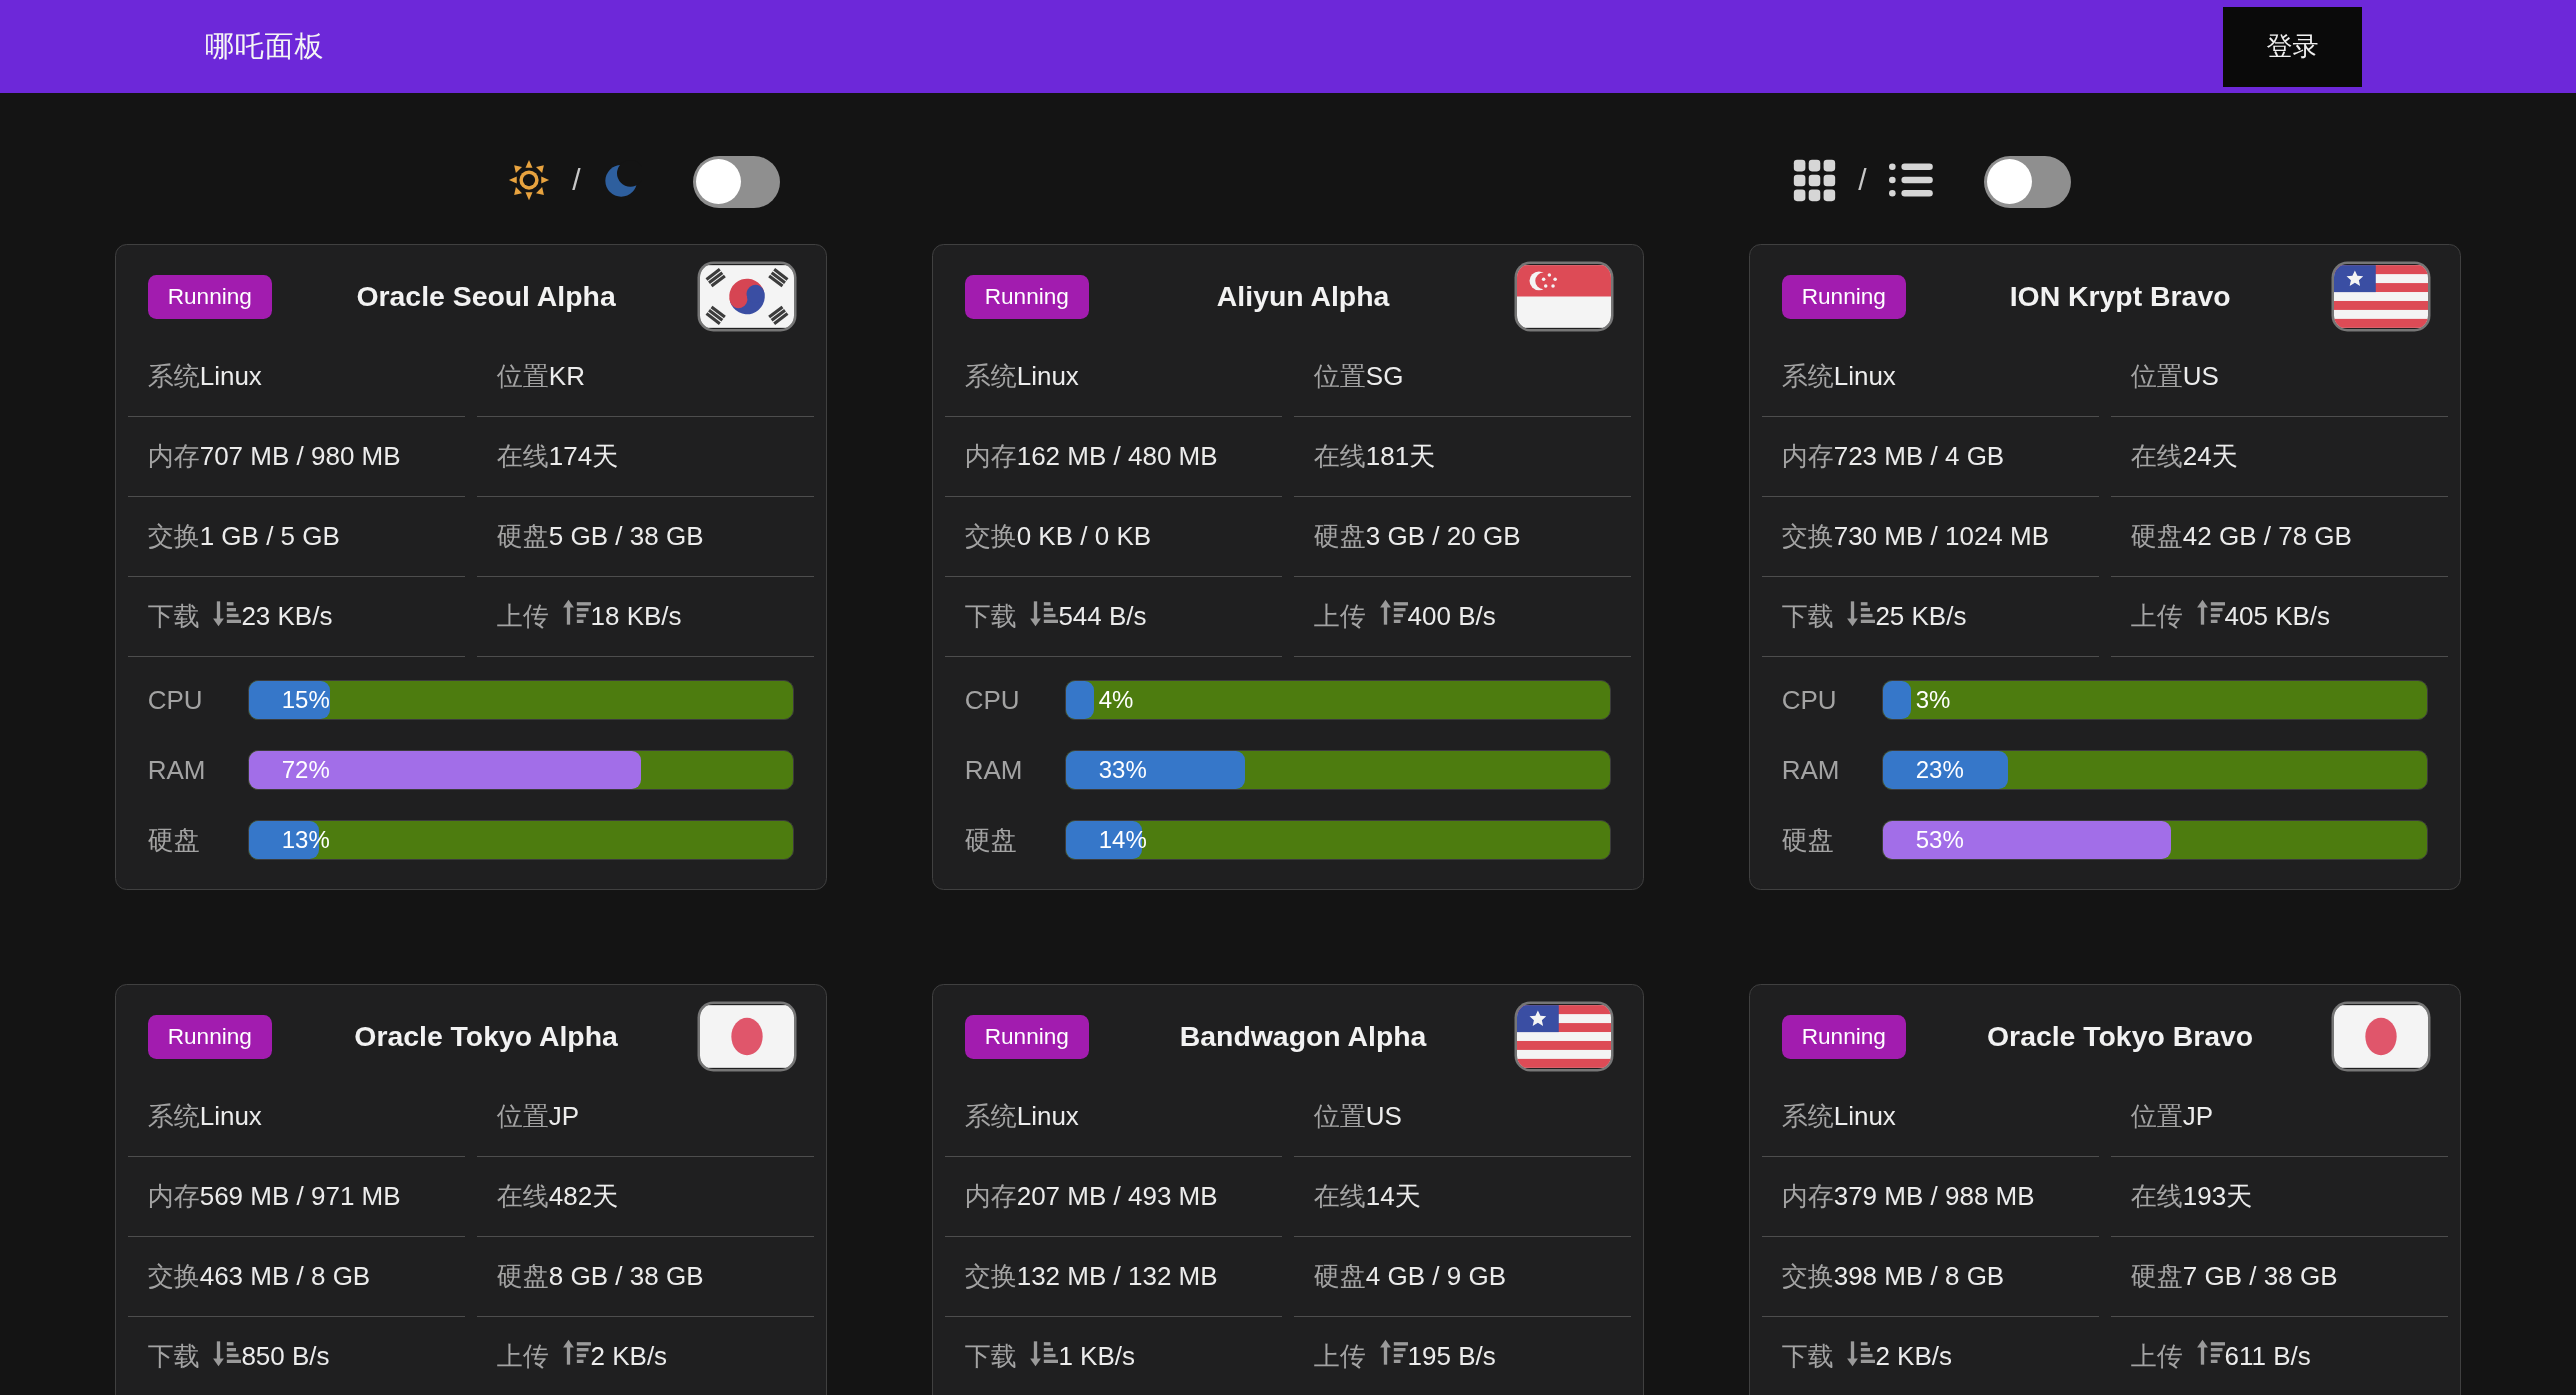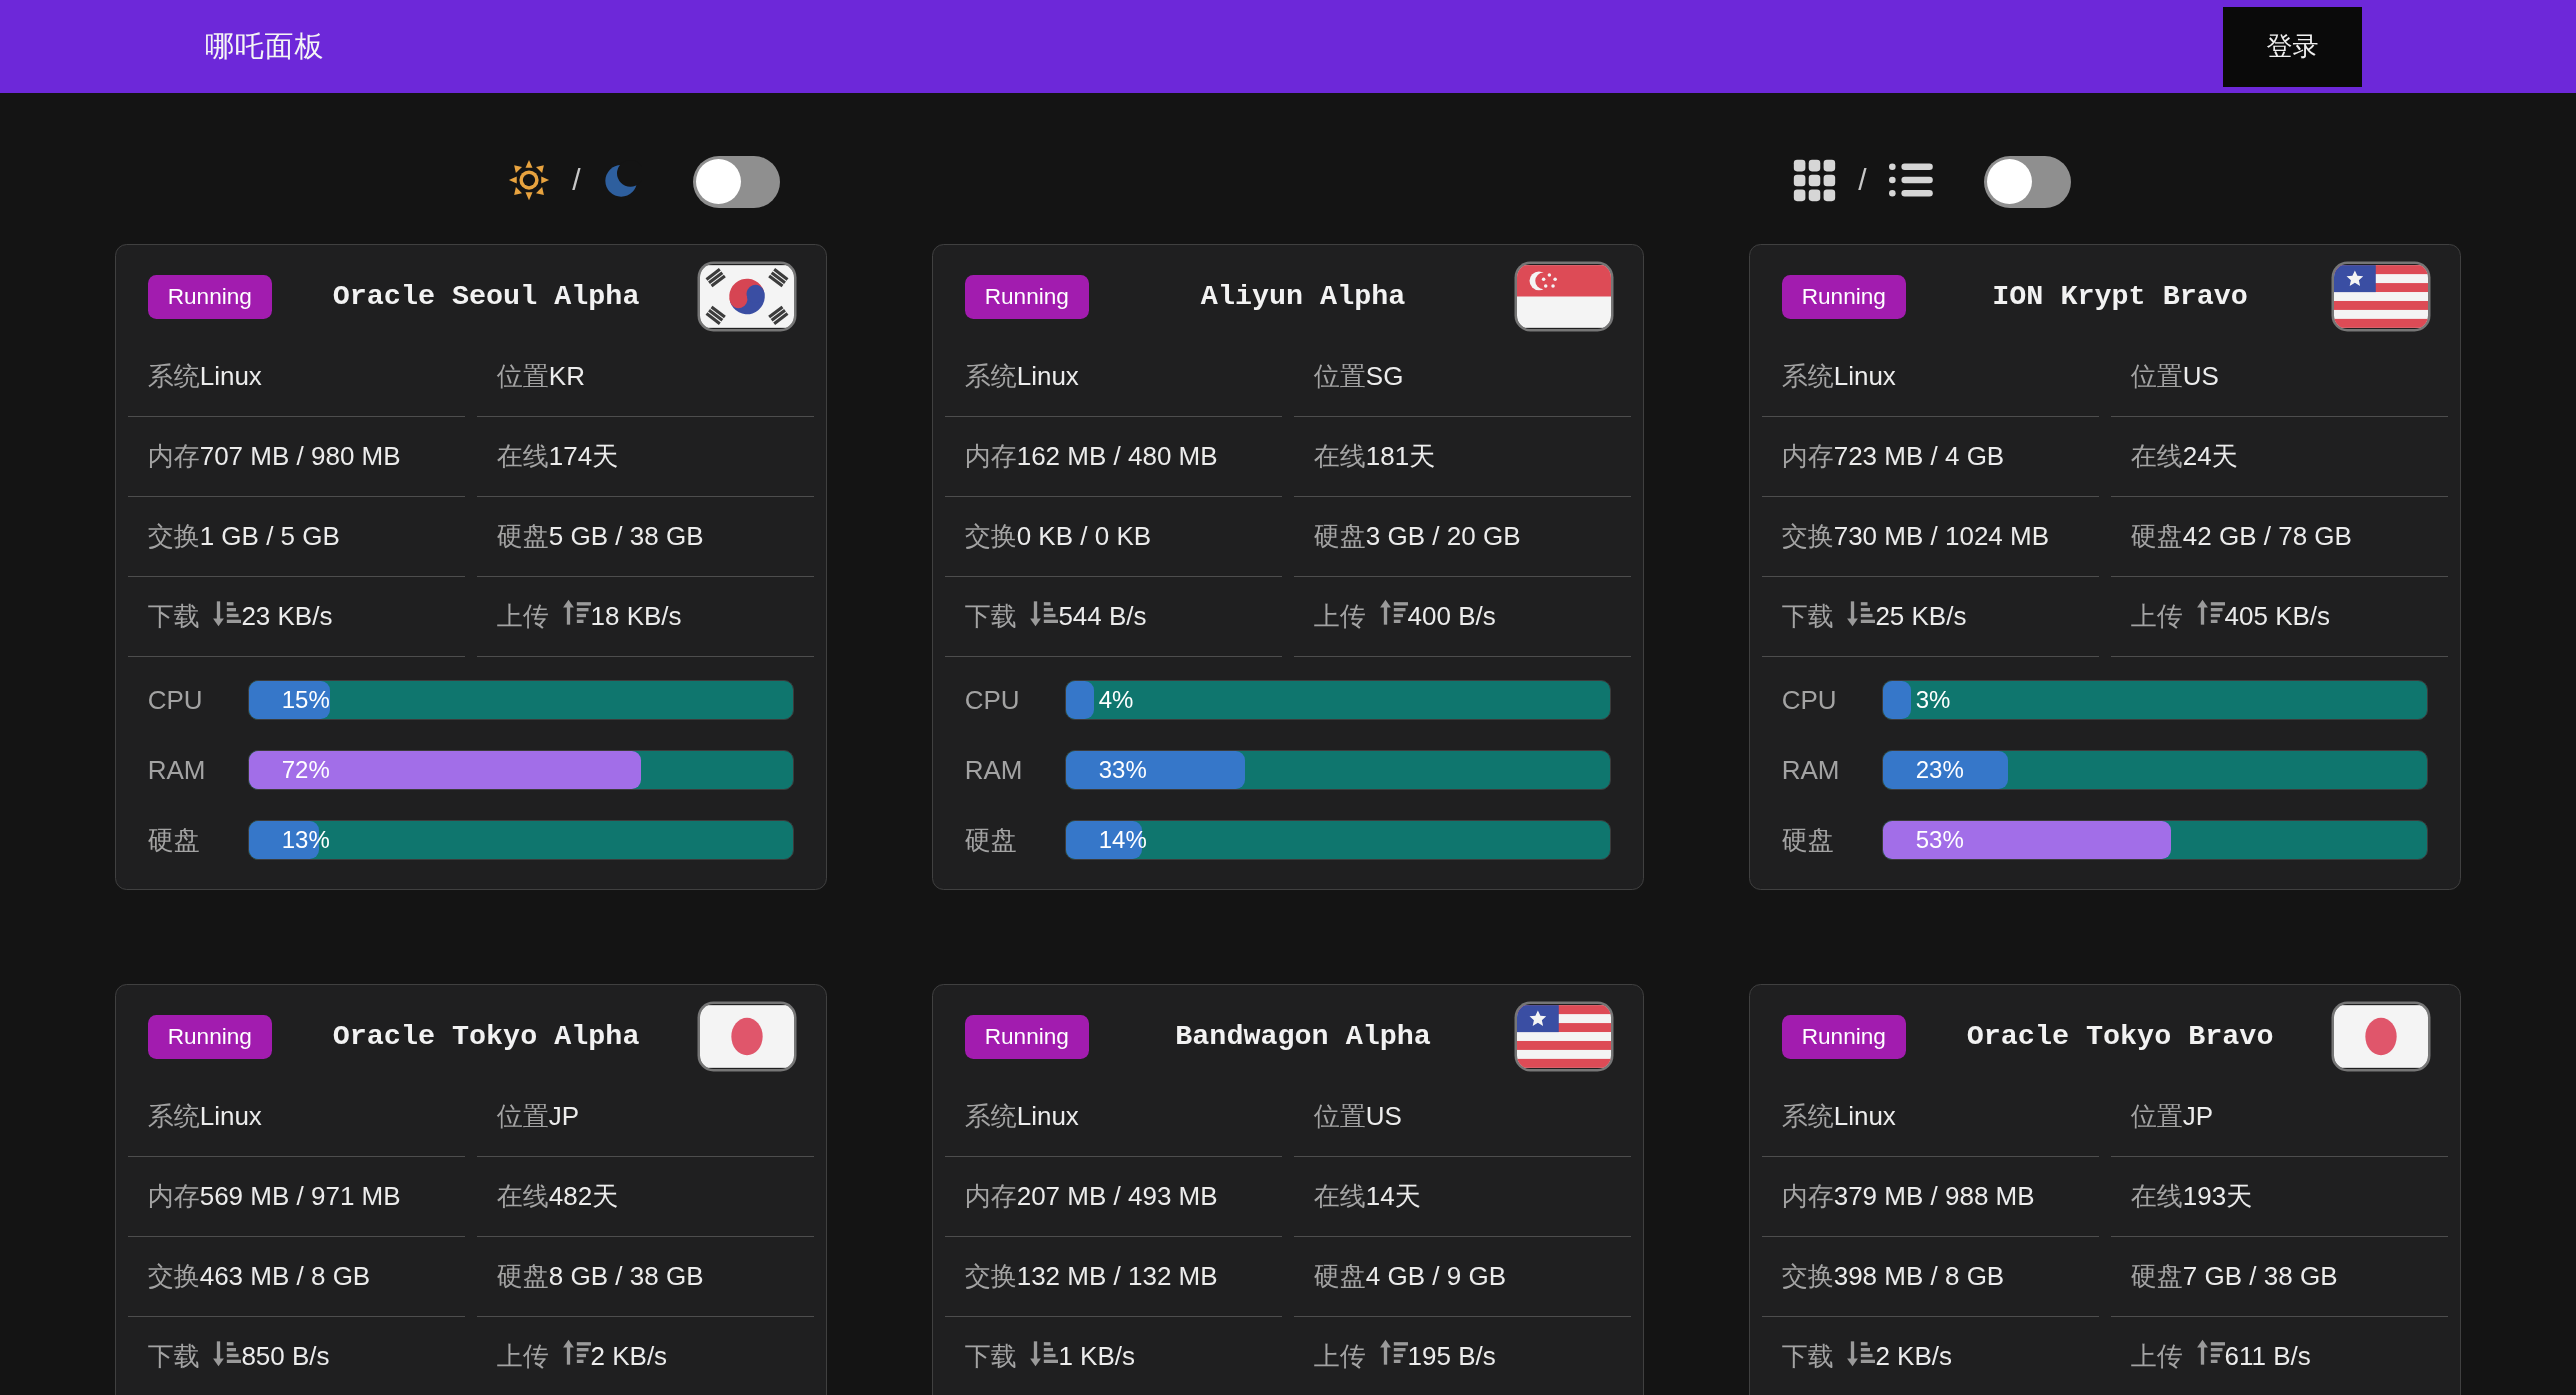--- a/index.html
+++ b/index.html
@@ -48,41 +48,41 @@
   .card {
     height:646px; background:#1f1f20;
     border:0.8px solid #404040; border-radius:11.7px;
     padding:0 11.7px; overflow:hidden;
   }
   .card-header { height:92px; display:flex; align-items:center; padding:11.7px 20px 0; }
   .badge {
     background:#a21caf; color:#ffffff; font-size:22.6px;
     padding:9.2px 20px; border-radius:8.4px; white-space:nowrap;
   }
-  .card-title { flex:1; text-align:center; font-size:28.4px; font-weight:bold; color:#f2f2f2;font-family:Liberation Mono, monospace; }
+  .card-title { flex:1; text-align:center; font-size:28.4px; font-weight:bold; color:#f2f2f2; }
   .flag {
     width:94px; height:65px; border-radius:13.4px; overflow:hidden;
     box-shadow:0 0 0 2.5px rgba(190,190,190,0.55); flex:0 0 auto;
   }
   .flag svg { width:100%; height:100%; display:block; }
 
   .stat-grid { display:grid; grid-template-columns:1fr 1fr; column-gap:11.7px; }
   .cell {
     height:80px; display:flex; justify-content:flex-start; align-items:center;
     padding:0 20px; border-bottom:0.8px solid #4d4d4d;
   }
   .cell .lbl { color:#a3a3a3; font-size:26px; display:flex; align-items:center; gap:11.7px; }
   .cell .val { color:#ececec; font-size:26px; white-space:nowrap; }
 
   .bars { padding:8.4px 20px 0; }
   .bar-row { display:flex; align-items:center; height:70px; }
   .bar-label { width:100px; color:#a3a3a3; font-size:26px; }
   .bar-track {
     flex:1; height:40px; position:relative;
-    background:#0f766e; border:0.8px solid #3c3c3c; border-radius:10px;
+    background:#4d7c0f; border:0.8px solid #3c3c3c; border-radius:10px;
   }
   .bar-fill { position:absolute; top:0; bottom:0; left:0; border-radius:9.2px; min-width:28.4px; }
   .bar-pct {
     position:absolute; left:33px; top:50%; transform:translateY(-50%);
     color:#ffffff; font-size:24px;
   }
 </style>
 </head>
 <body>
 

